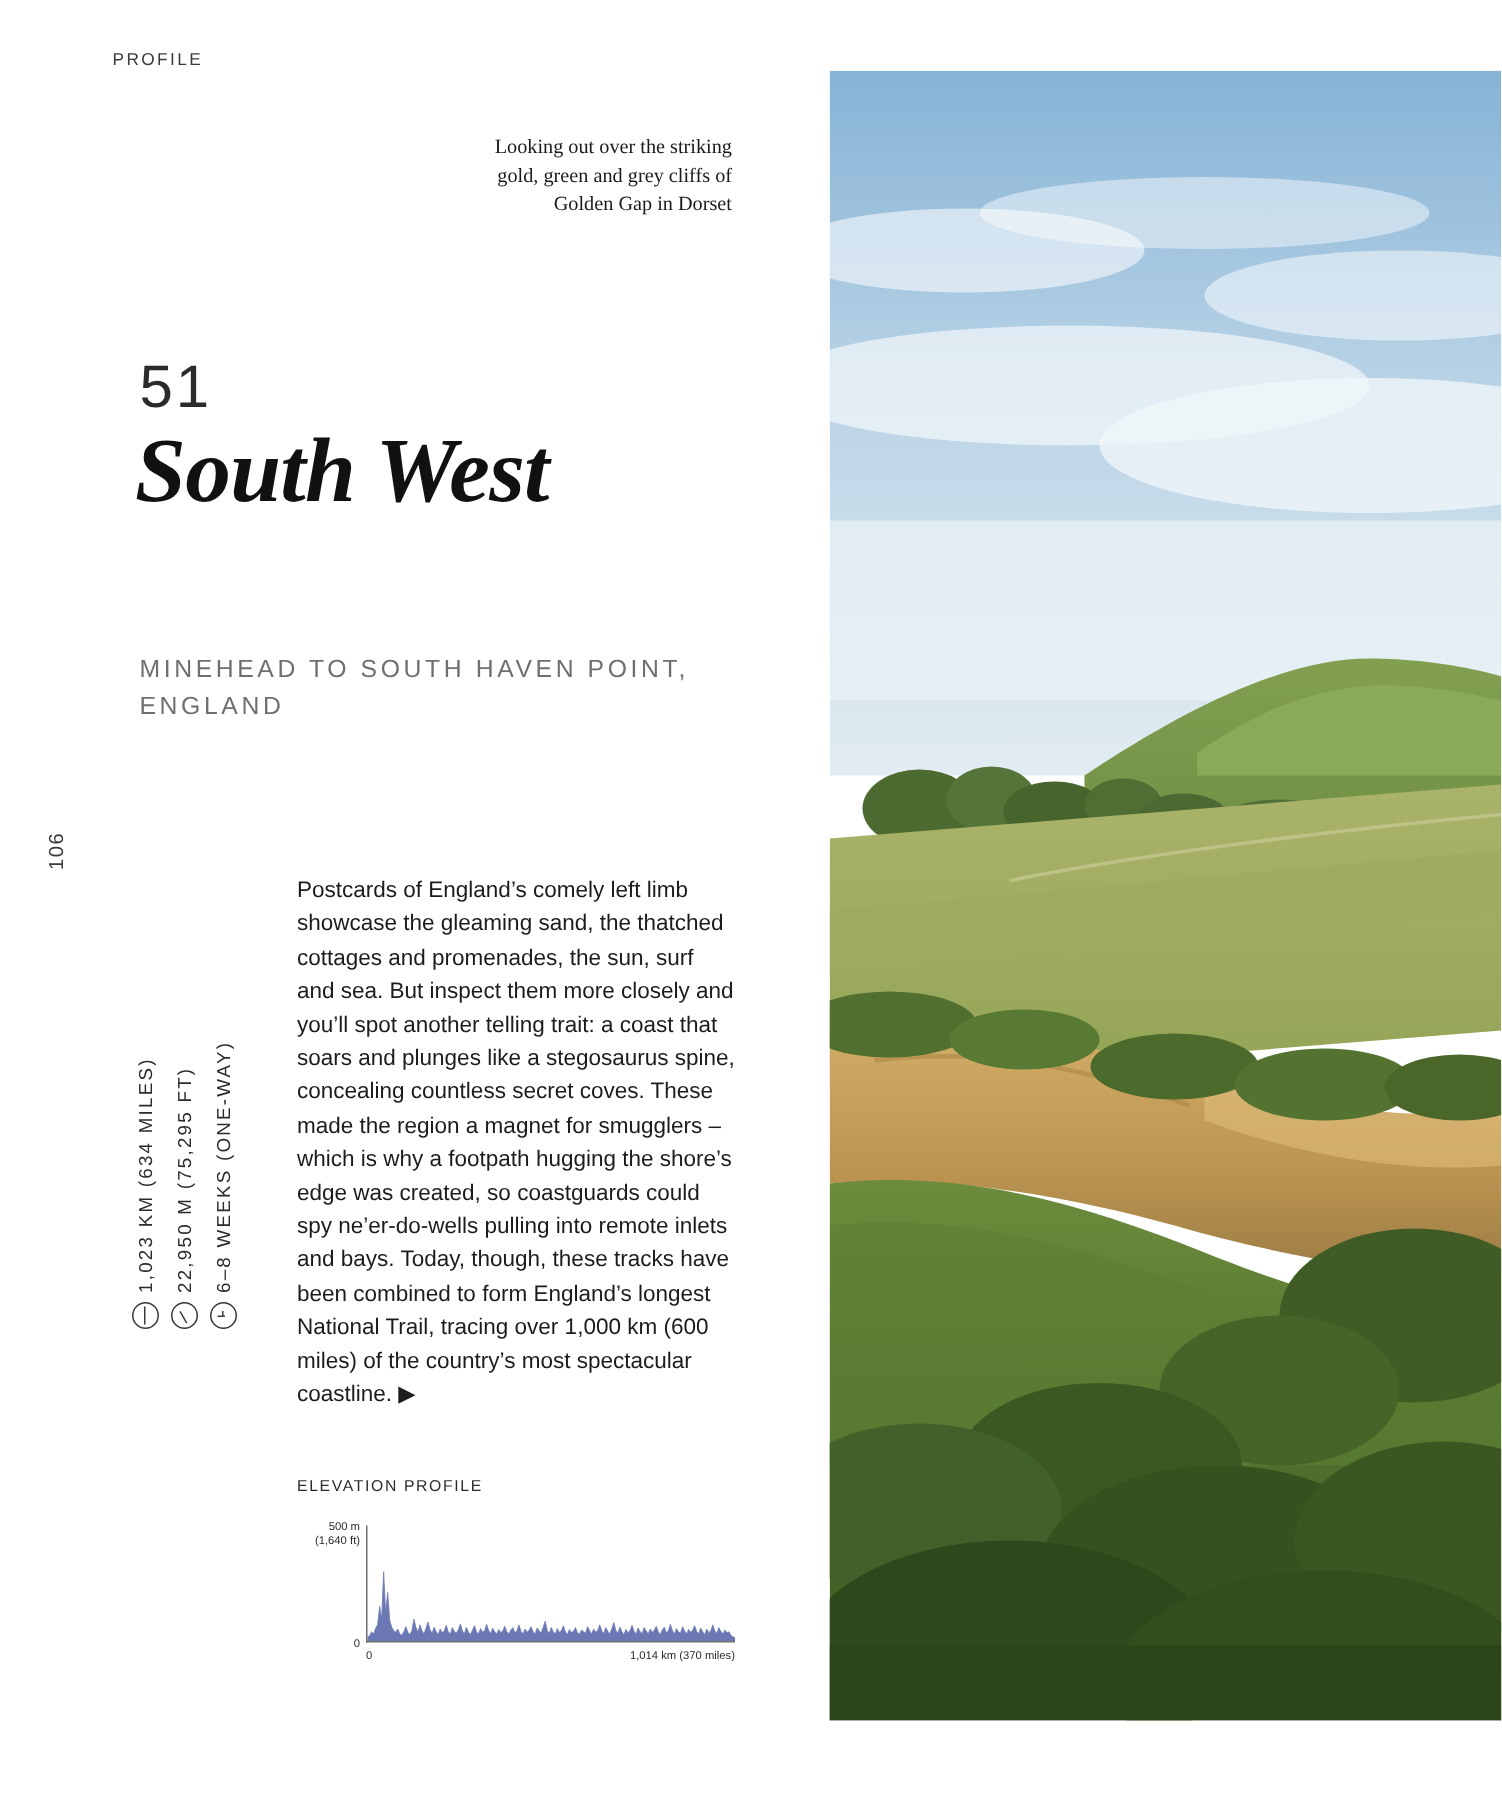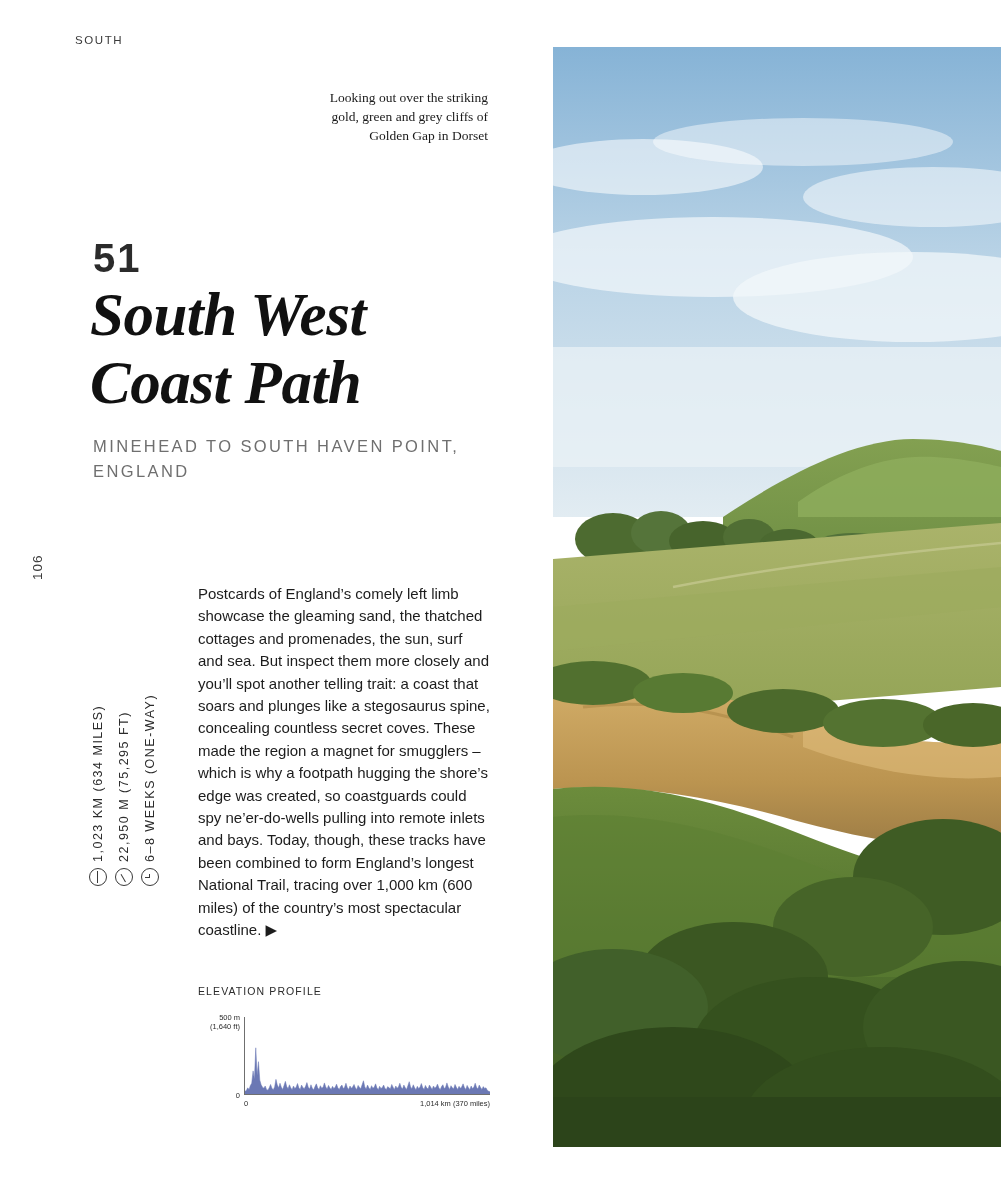--- a/index.html
+++ b/index.html
@@ -59,21 +59,21 @@
     line-height: 19px;
     color: #1a1a1a;
   }
 
   
   .entry-number {
     position: absolute;
     left: 93px;
     top: 236px;
     font-family: "Liberation Sans", sans-serif;
-    font-weight: 700;
+    font-weight: 400;
     font-size: 40px;
     letter-spacing: 2px;
     color: #2b2b2b;
   }
 
   
   .title {
     position: absolute;
     left: 90px;
     top: 281px;
@@ -239,31 +239,30 @@
     height: 1100px;
     overflow: hidden;
   }
   .photo svg { display: block; }
 </style>
 </head>
 <body>
 
 <div class="page">
 
-  <div class="running-head">SOUTH</div>
+  <div class="running-head">PROFILE</div>
 
   <div class="folio">106</div>
 
   <div class="caption">Looking out over the striking gold, green and grey cliffs of Golden Gap in Dorset</div>
 
   <div class="entry-number">51</div>
 
   <div class="title">
     <span class="line">South West</span>
-    <span class="line">Coast Path</span>
   </div>
 
   <div class="subtitle">MINEHEAD TO SOUTH HAVEN POINT, ENGLAND</div>
 
 
   <div class="stats">
     <div class="stat" style="transform: rotate(-90deg) translate(-300px, 0); left:0px;">
       <span class="glyph glyph-distance"></span><span class="txt">1,023 KM (634 MILES)</span>
     </div>
     <div class="stat" style="transform: rotate(-90deg) translate(-300px, 0); left:26px;">

